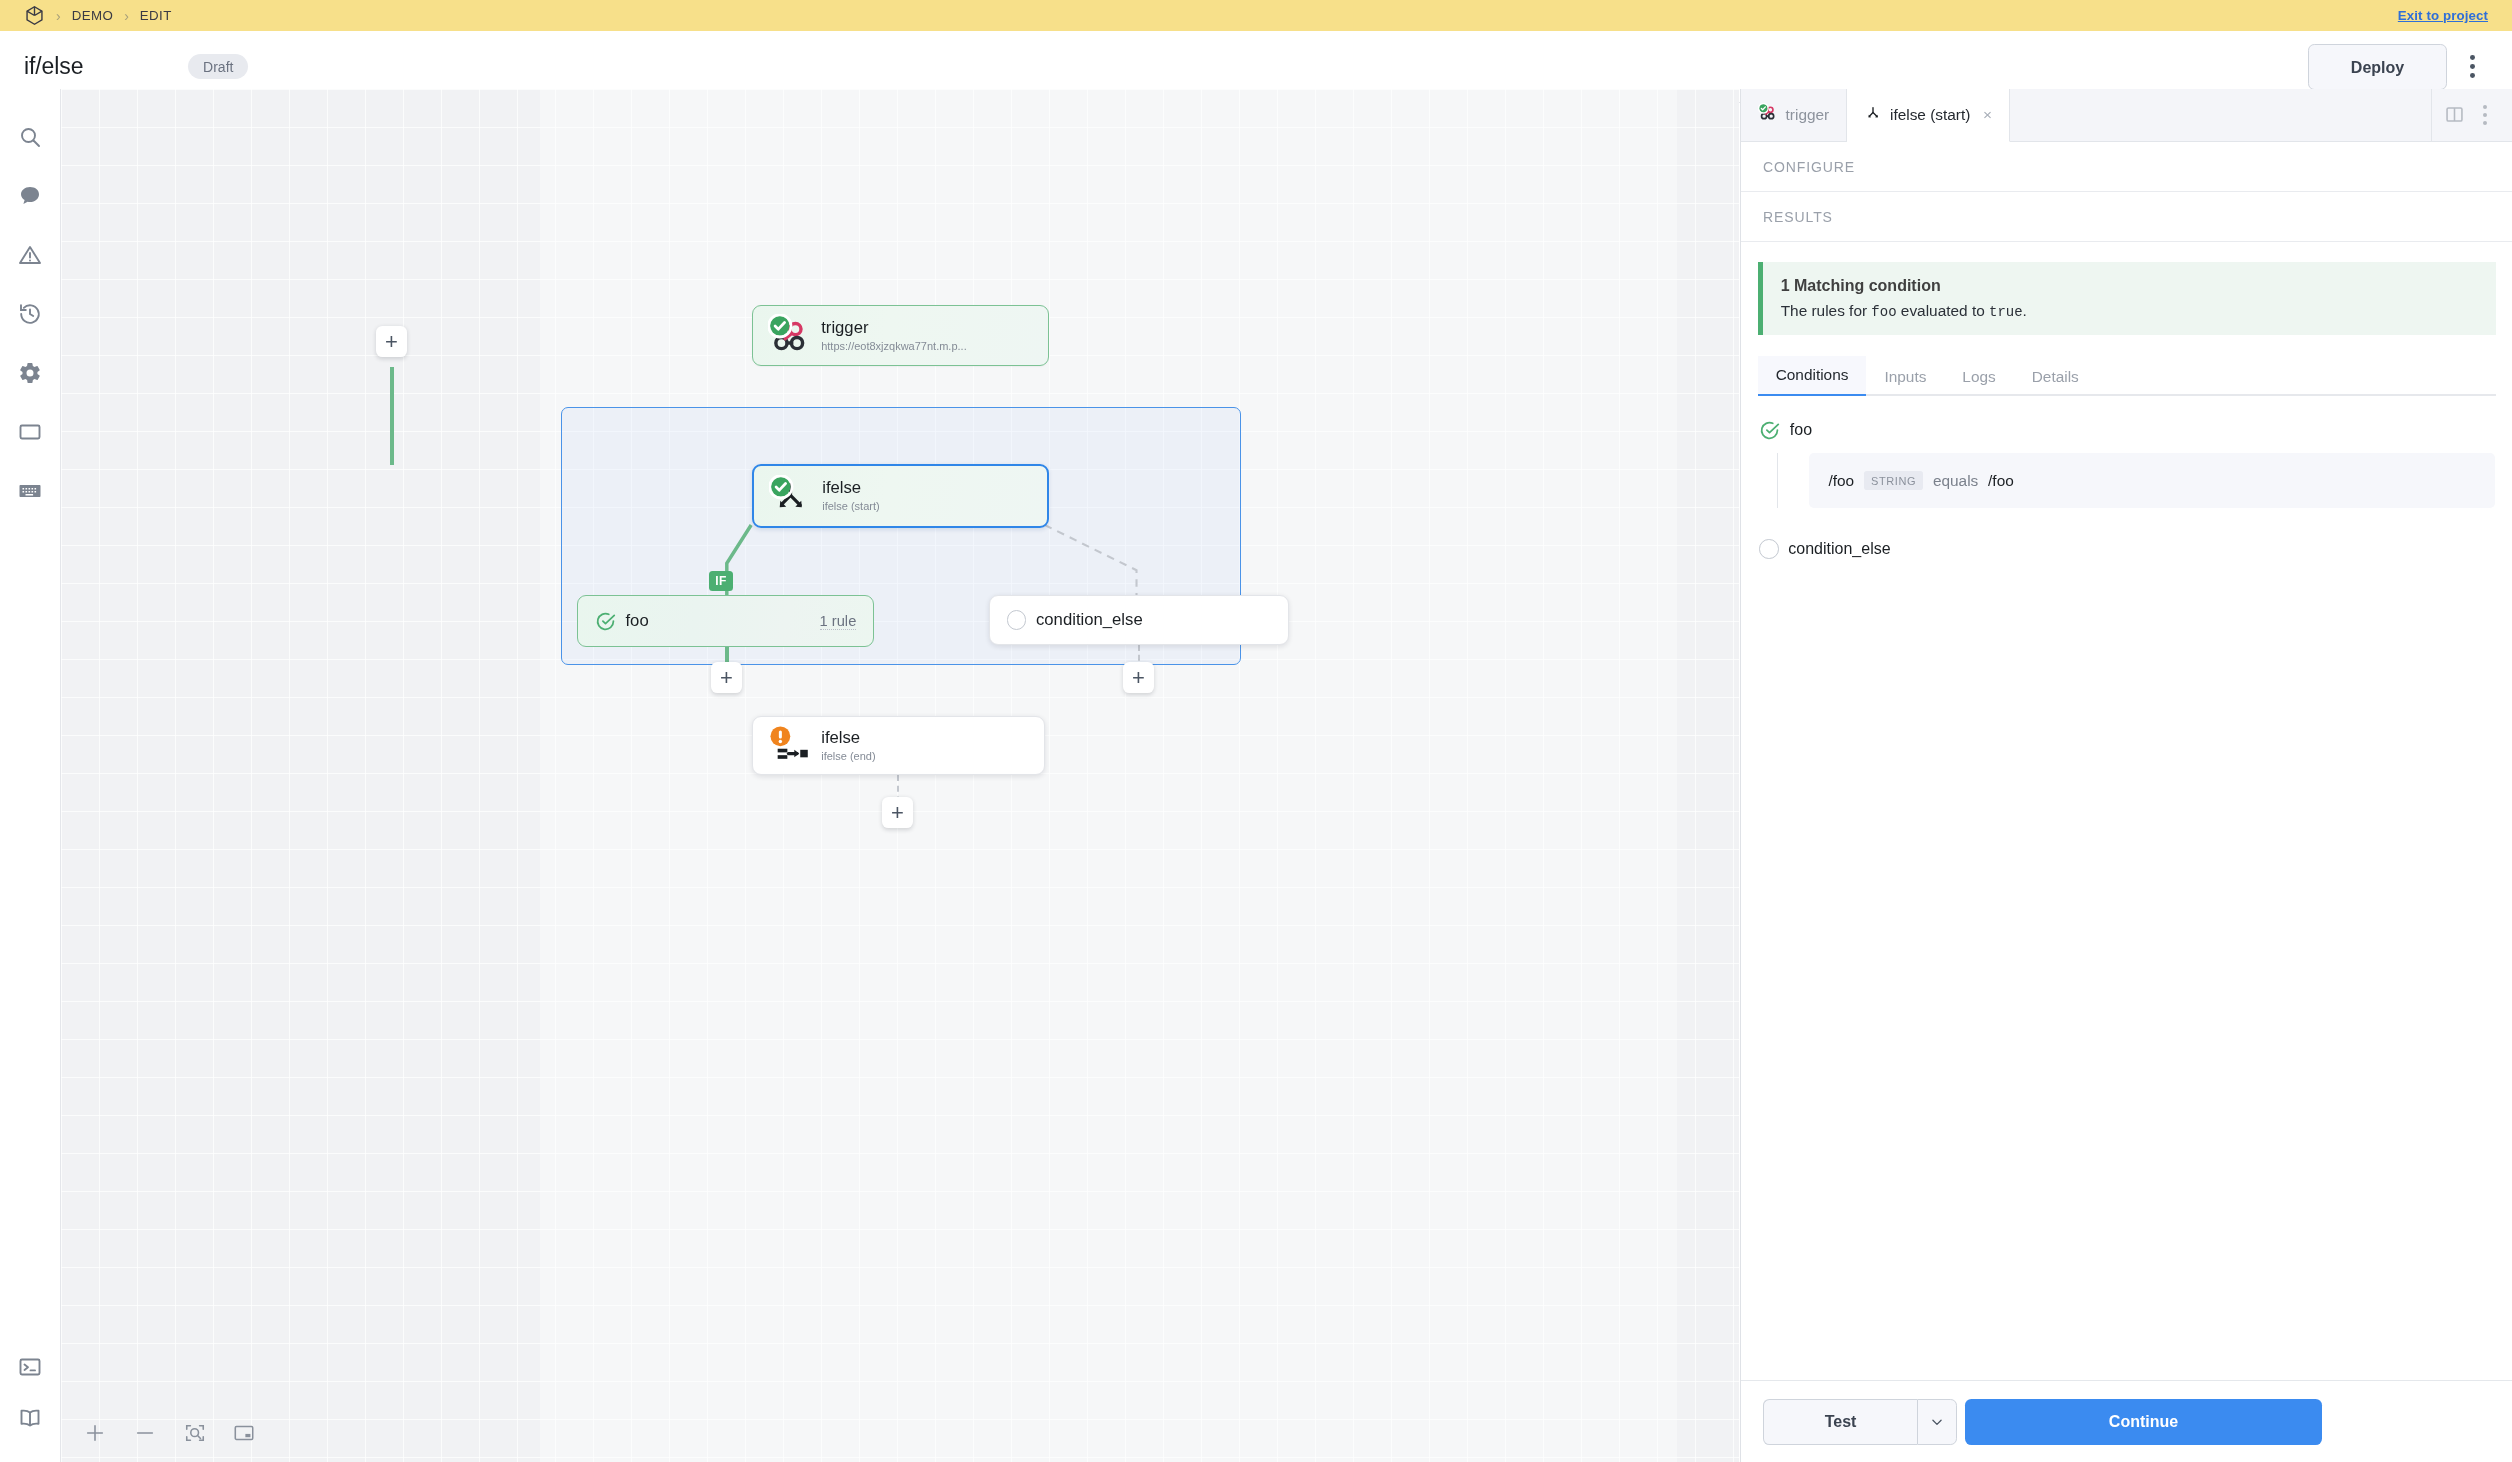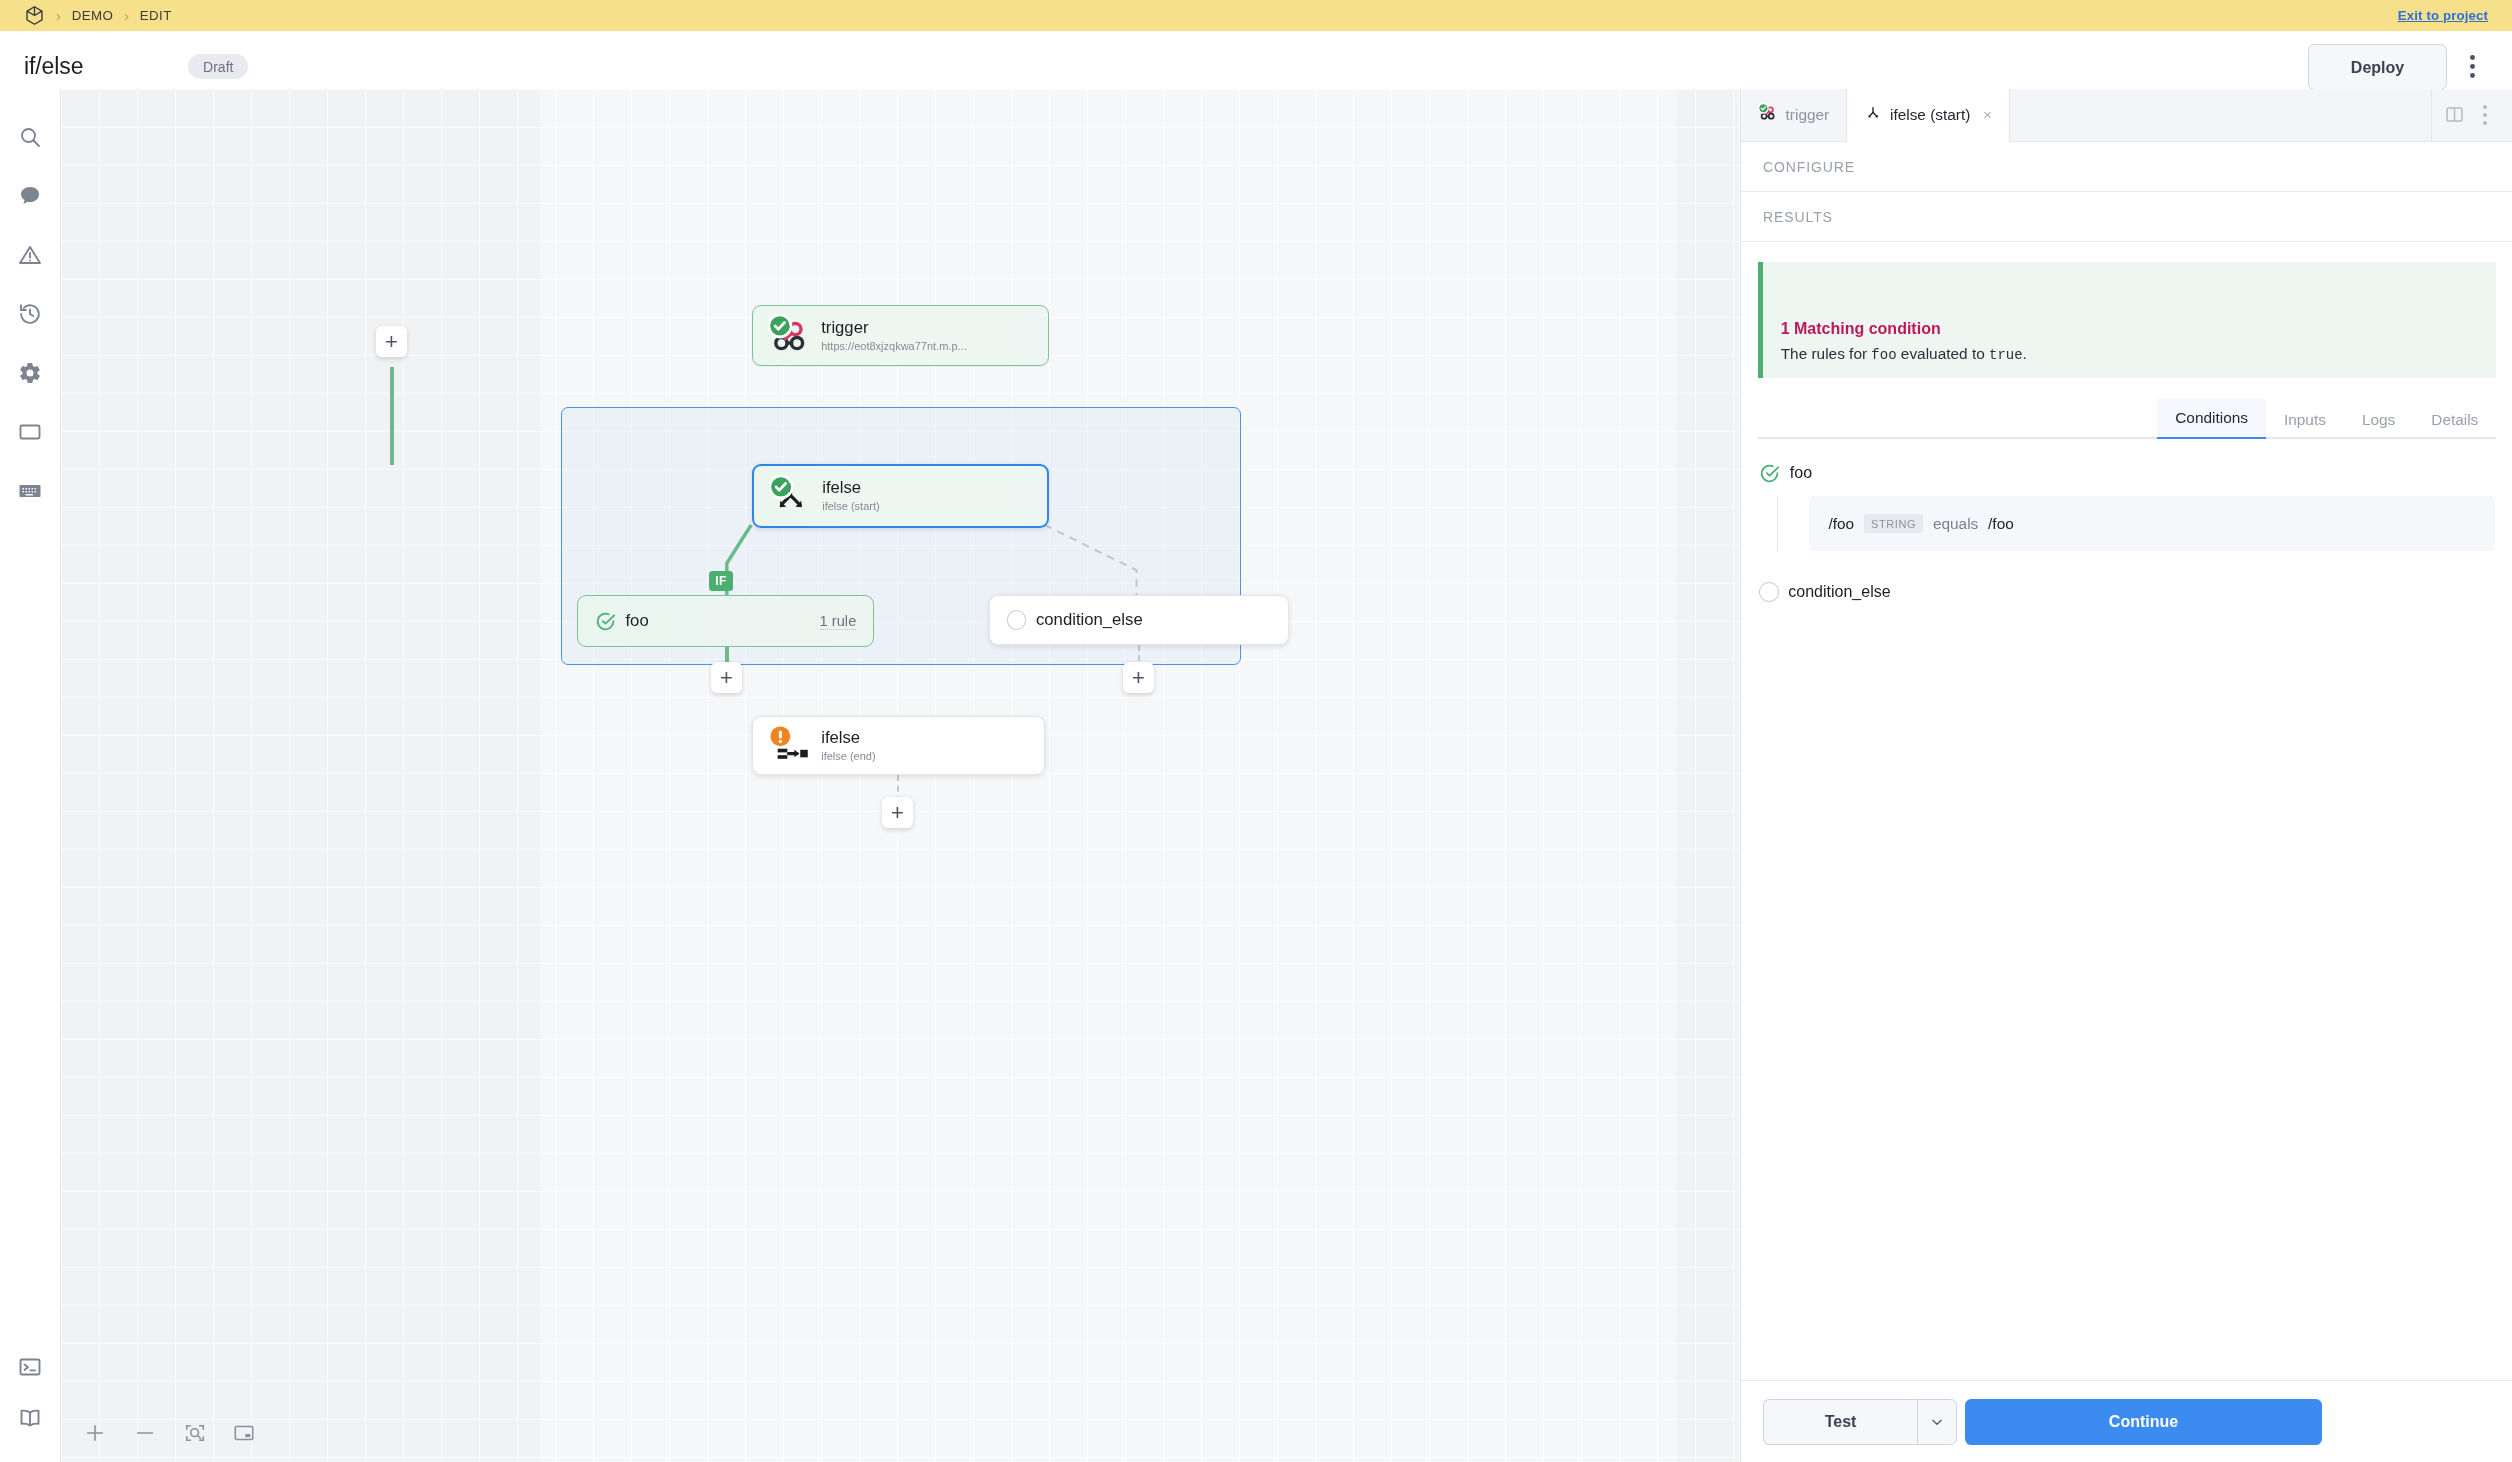--- a/index.html
+++ b/index.html
@@ -184,28 +184,27 @@
 
   .sect-row {
     height:50px; display:flex; align-items:center; padding:0 22px;
     border-bottom:0.7px solid #e9ebef;
     font-size:14px; letter-spacing:0.9px; color:#9aa0aa;
   }
   .alert {
     margin:19.5px 16.7px 0 16.7px; background:#eef6f1; border-left:5.6px solid #4caf72;
     padding:15.4px 18px;
   }
-  .alert-title { font-size:16px; font-weight:700; color:#be185d; margin-bottom:7px;margin-top:43px;}
+  .alert-title { font-size:16px; font-weight:700; color:#404040; margin-bottom:7px;}
   .alert-body { font-size:15.4px; color:#2b3038; }
   .mono { font-family:"Liberation Mono", monospace; font-size:14px; }
 
   .subtabs {
     display:flex; align-items:flex-end; margin:21px 16.7px 0 16.7px;
     border-bottom:2.1px solid #e6e8ec;
-    justify-content:flex-end;
   }
   .subtab {
     padding:9.8px 18px; font-size:15.4px; color:#9aa0aa; cursor:pointer;
     margin-bottom:-2.1px;
   }
   .subtab.active {
     color:#24292f; background:#f7f8fd; border-bottom:2.8px solid #3b8bf0;
   }
 
   .cond-block { margin:24px 18px 0 18px; }

